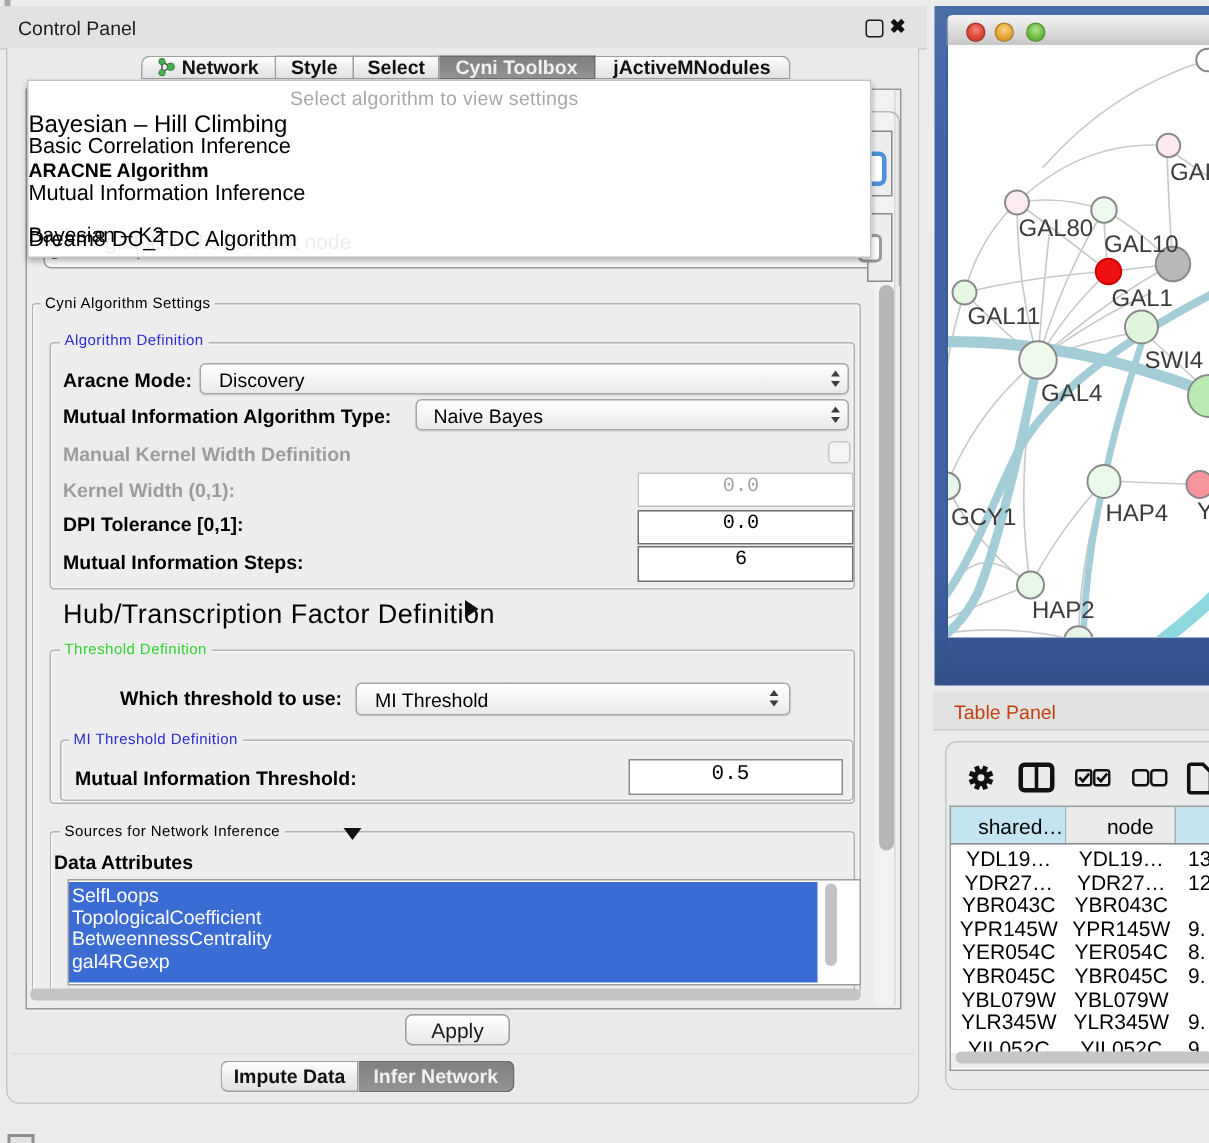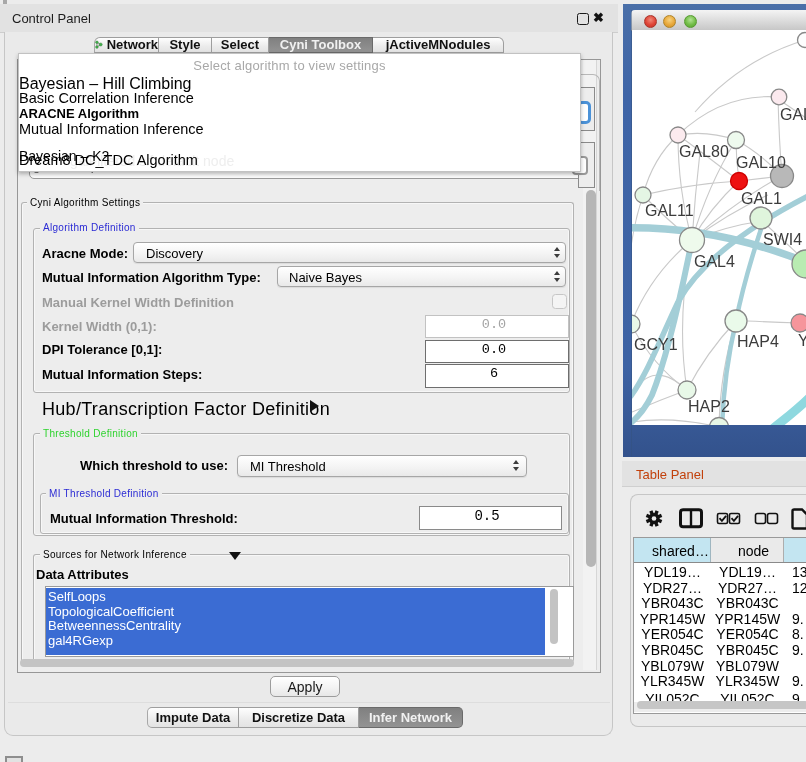--- a/index.html
+++ b/index.html
@@ -85,36 +85,35 @@
 <div class="a" style="left:583px;top:60px;width:13px;height:610px;background:#f2f2f2;border-right:1px solid #d6d6d6"></div>
 <div class="a" style="left:586px;top:190px;width:10px;height:377px;background:#b6b6b6;border-radius:5px"></div>
 
 <div class="a" style="left:20px;top:659px;width:554px;height:8px;background:#c4c4c4;border-radius:4px"></div>
 
 <div class="a" style="left:270px;top:676px;width:68px;height:19px;border:1px solid #9c9c9c;border-radius:5px;background:linear-gradient(#ffffff,#f3f3f3 55%,#e7e7e7);font-size:14px;color:#1a1a1a;display:flex;align-items:center;justify-content:center">Apply</div>
 <div class="a" style="left:8px;top:702px;width:602px;height:1px;background:#dddddd"></div>
 
 <div class="seg" style="left:147px;top:707px;width:322px;height:21px">
 <div class="t first" style="width:92px;border-radius:5px 0 0 5px">Impute Data</div>
-<div class="t" style="width:120px">Discretize Data</div>
 <div class="t sel" style="width:104px;border-radius:0 5px 5px 0">Infer Network</div>
 </div>
 
 <div class="a" style="left:5px;top:756px;width:14px;height:10px;border:2px solid #8e8e8e;background:#e2e2e2"></div>
 
 <div class="a" style="left:29px;top:160px;width:557px;height:17px;border:1px solid #9a9a9a;border-radius:0 0 5px 5px;background:#fbfbfb"></div>
 <div class="a" style="left:33px;top:158px;font-size:13px;color:#555">gal4RGexp</div>
 <div class="a" style="left:560px;top:74px;width:39px;height:116px;border-top:1px solid #b8b8b8;border-right:1px solid #b8b8b8;border-radius:0 7px 0 0"></div>
 <div class="a" style="left:578px;top:87px;width:15px;height:42px;border:1px solid #8a8a8a;background:#ededed"></div>
 <div class="a" style="left:577px;top:101px;width:8px;height:17px;border:3px solid #4b92d8;border-radius:5px;background:#fff"></div>
 <div class="a" style="left:578px;top:142px;width:15px;height:44px;border:1px solid #8a8a8a;background:#ededed"></div>
 <div class="a" style="left:572px;top:156px;width:12px;height:15px;border:2px solid #999;border-radius:4px;background:#fff"></div>
 
 <div class="seg" style="left:94px;top:37px;width:433px;height:15.5px">
-<div class="t first" style="width:65px;border-radius:6px 0 0 0"><svg width="12" height="13" viewBox="0 0 12 13" style="margin-right:4px">
+<div class="t first" style="width:90px;border-radius:6px 0 0 0"><svg width="12" height="13" viewBox="0 0 12 13" style="margin-right:4px">
         <path d="M3 3L8.6 6.5L3 10.5" stroke="#4a4a4a" stroke-width="1" fill="none"></path>
         <path d="M3 3L3 10.5" stroke="#4a4a4a" stroke-width="1" fill="none"></path>
         <circle cx="3" cy="3" r="2.1" fill="#44b04e" stroke="#2c7c33" stroke-width="0.6"></circle>
         <circle cx="8.8" cy="6.5" r="2.5" fill="#44b04e" stroke="#2c7c33" stroke-width="0.6"></circle>
         <circle cx="3" cy="10.5" r="2.1" fill="#44b04e" stroke="#2c7c33" stroke-width="0.6"></circle>
       </svg>Network</div>
 <div class="t" style="width:53px">Style</div>
 <div class="t" style="width:57px">Select</div>
 <div class="t sel" style="width:104px">Cyni Toolbox</div>
 <div class="t" style="width:131px;border-radius:0 6px 0 0">jActiveMNodules</div>

